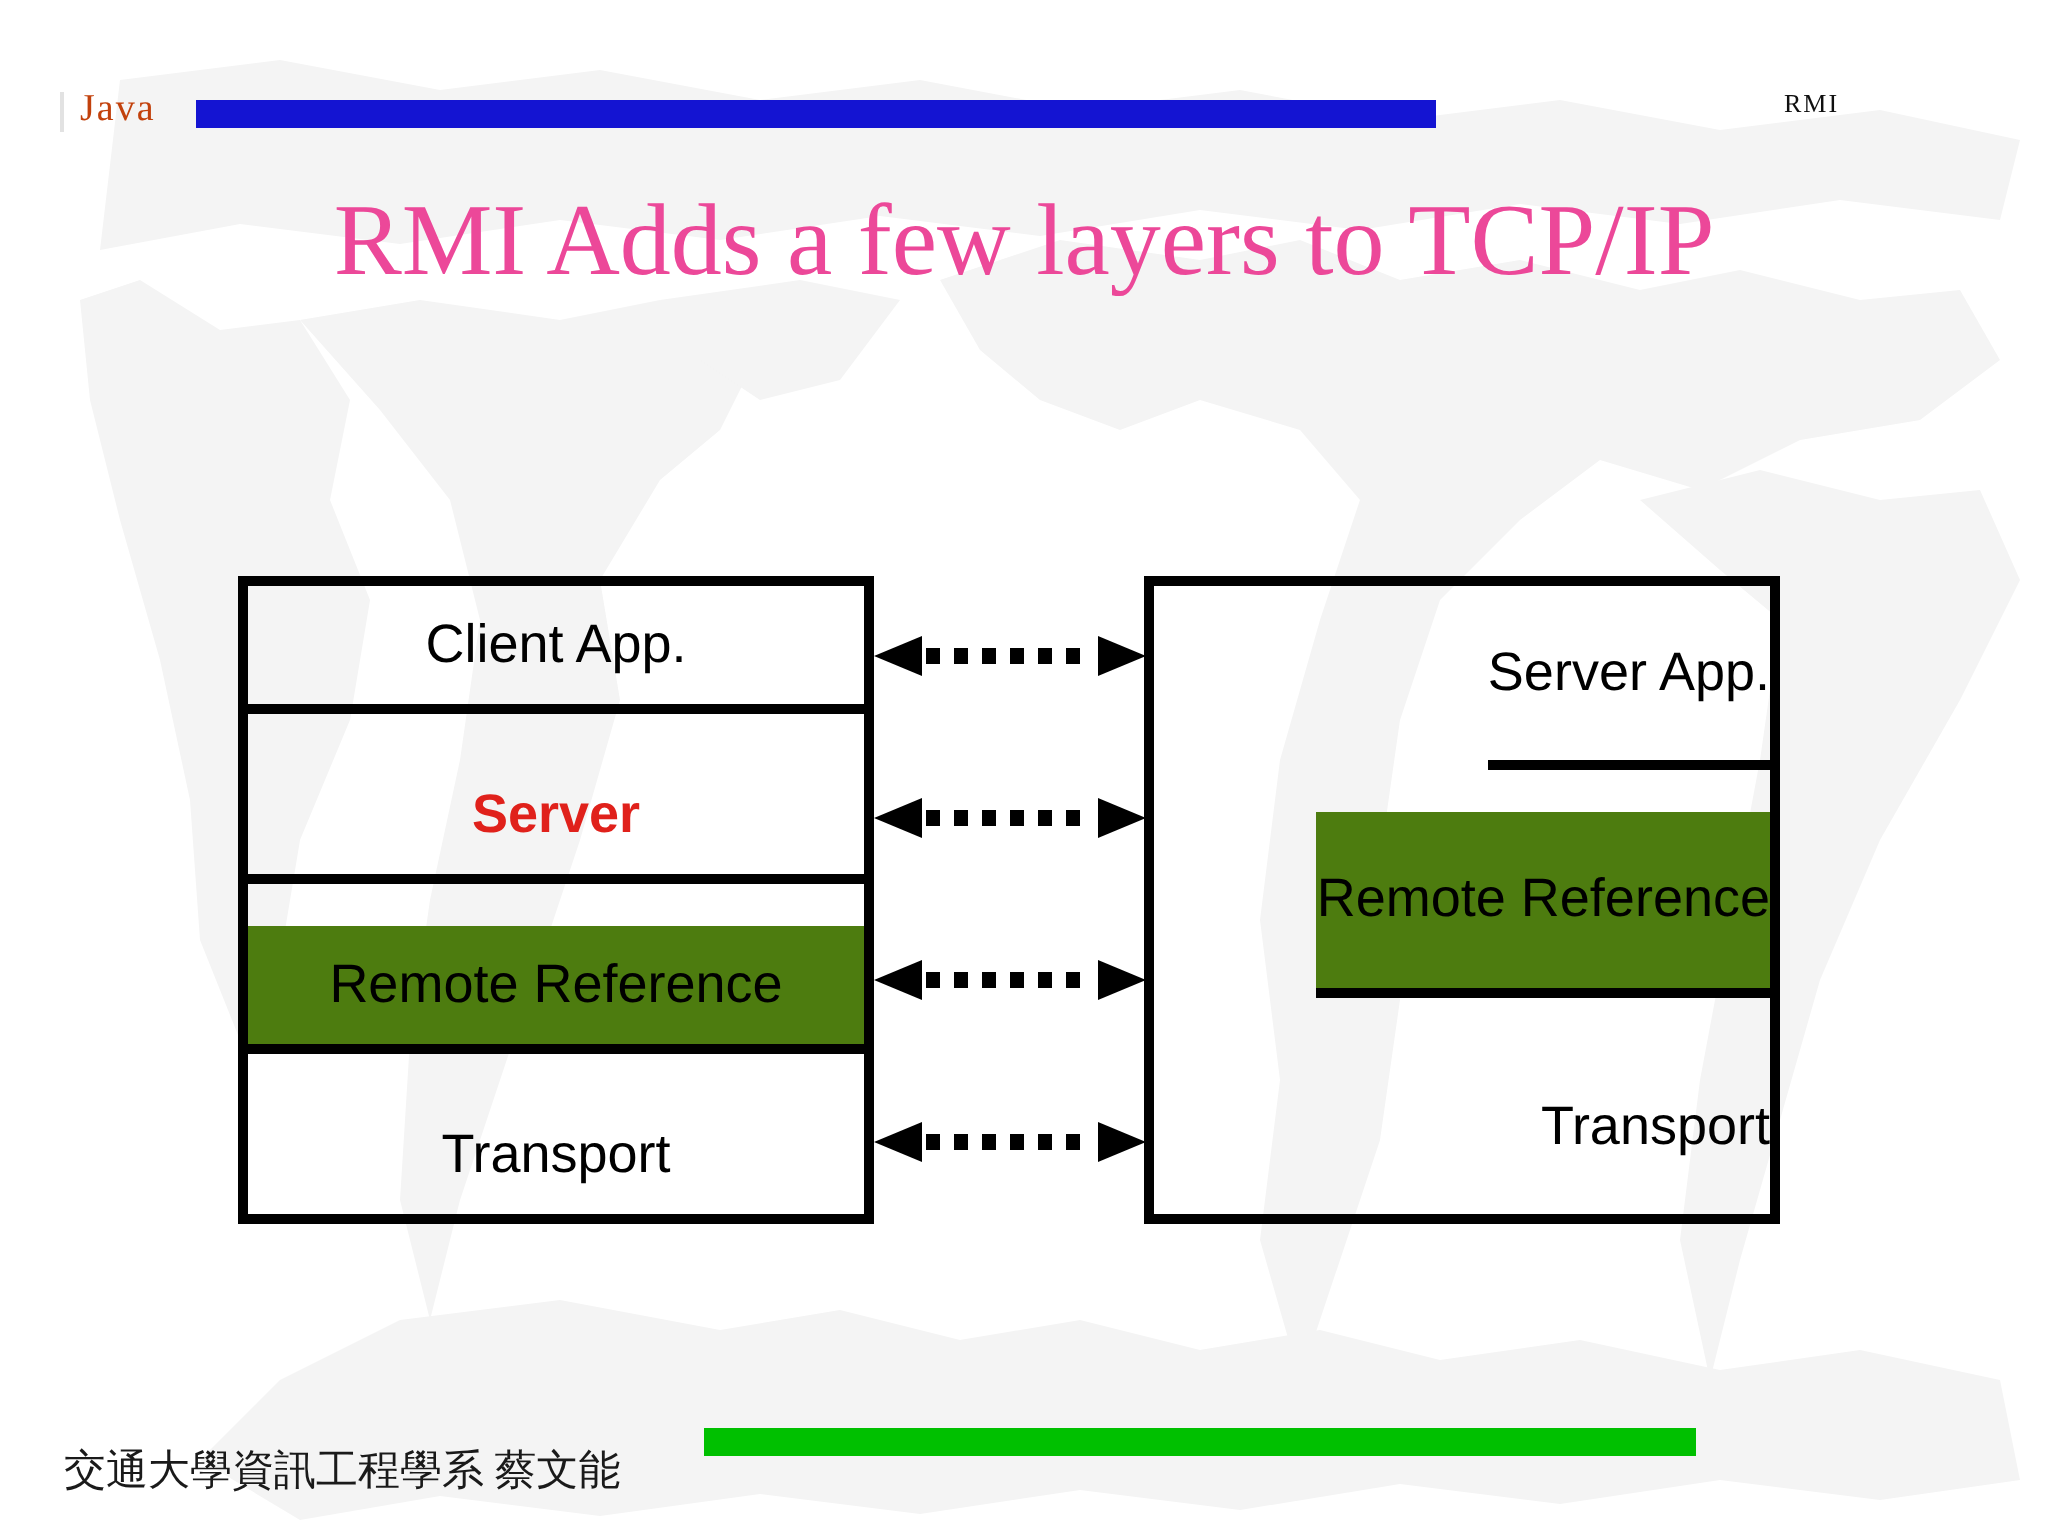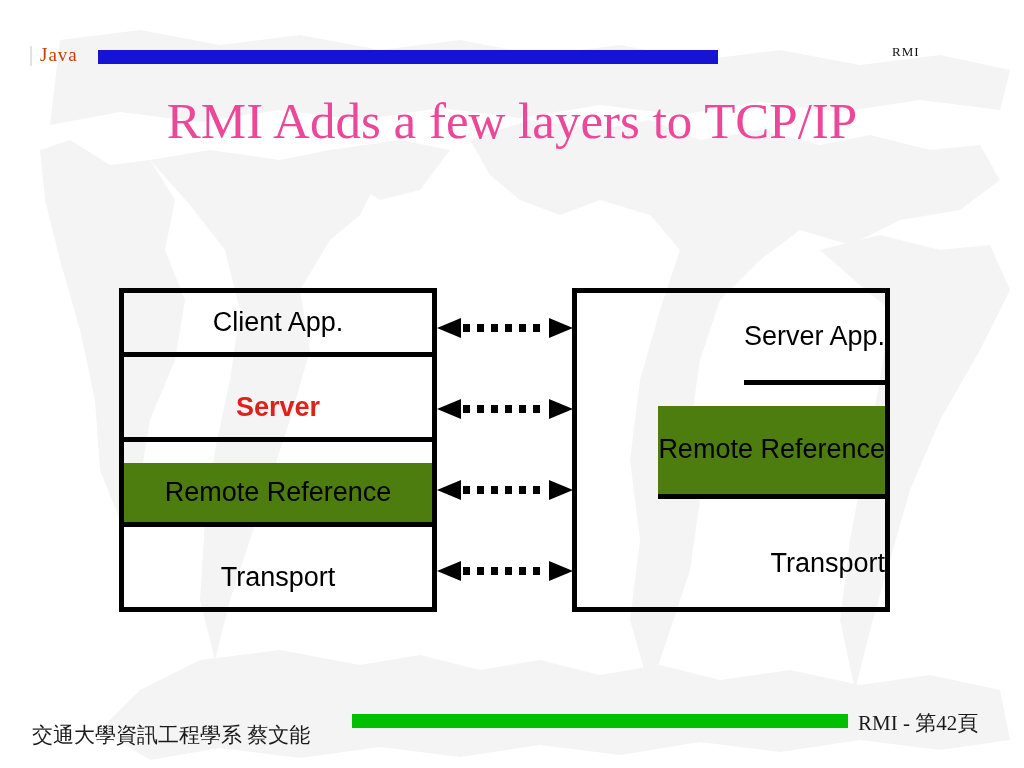--- a/index.html
+++ b/index.html
@@ -219,15 +219,14 @@
   <div class="arrow-layer" style="top:561px">
     <svg width="136" height="20" viewBox="0 0 136 20">
       <polygon points="0,10 24,0 24,20" fill="#000"></polygon>
       <polygon points="136,10 112,0 112,20" fill="#000"></polygon>
       <line x1="26" y1="10" x2="110" y2="10" stroke="#000" stroke-width="8" stroke-dasharray="7 7"></line>
     </svg>
   </div>
 
   <div class="ftr-left">交通大學資訊工程學系  蔡文能</div>
   <div class="ftr-bar"></div>
-  <div class="ftr-right">RMI - 第42頁</div>
 
 </div>
 
 </body></html>

